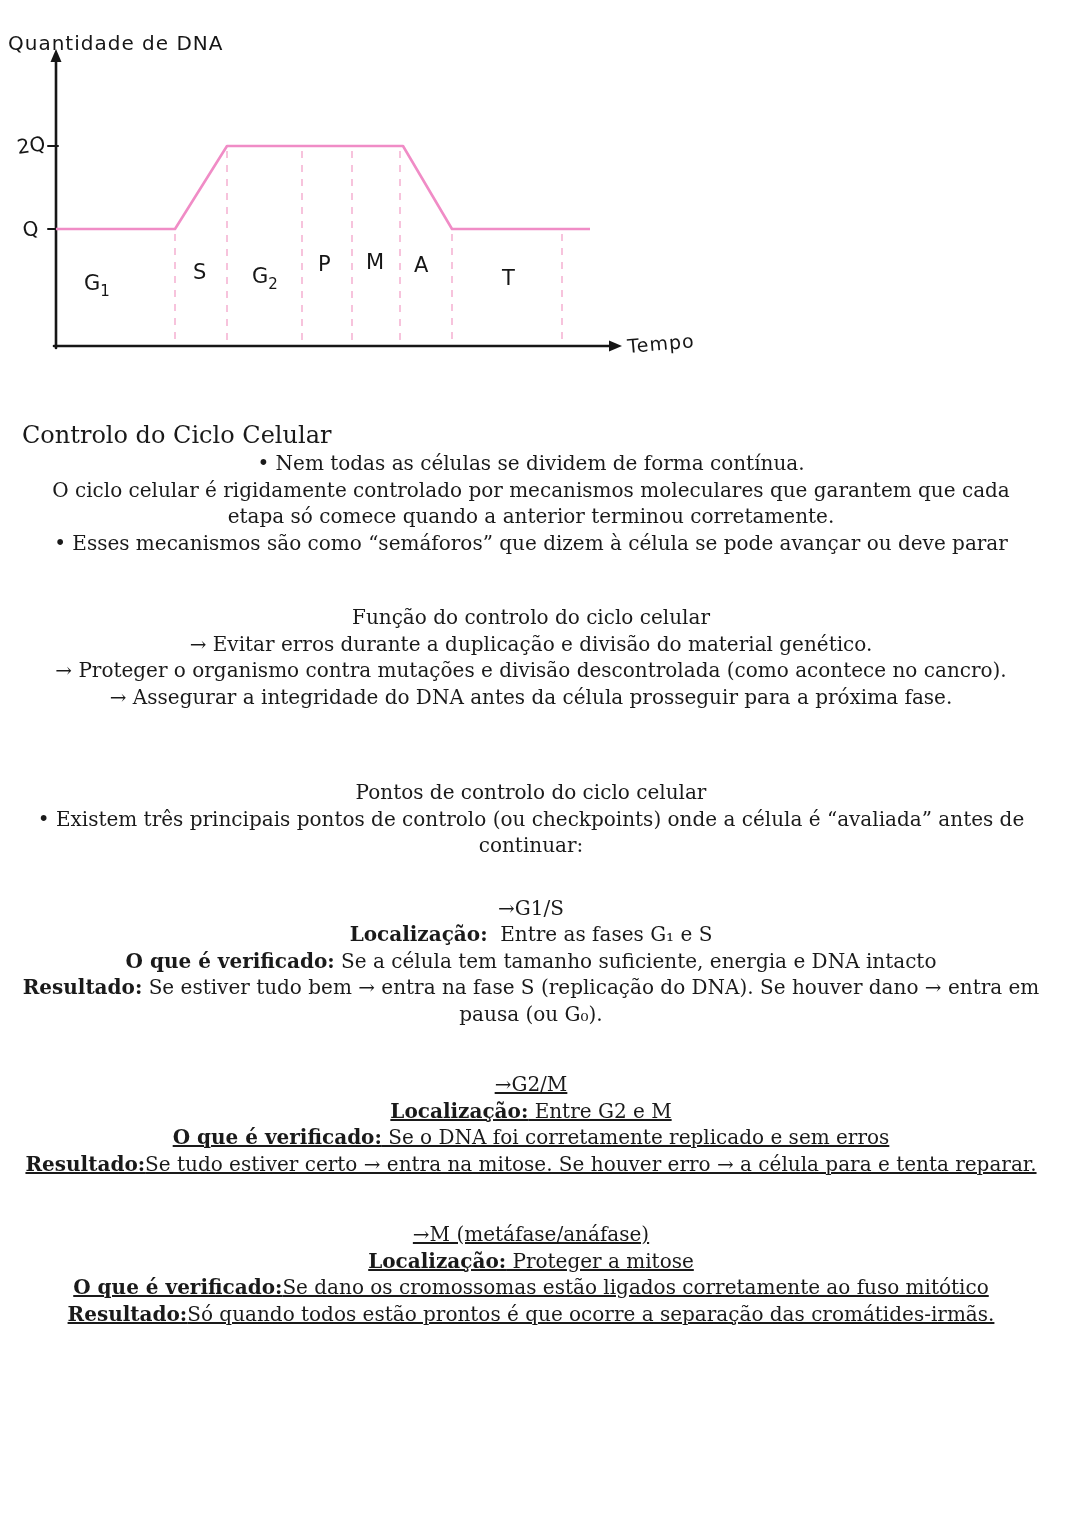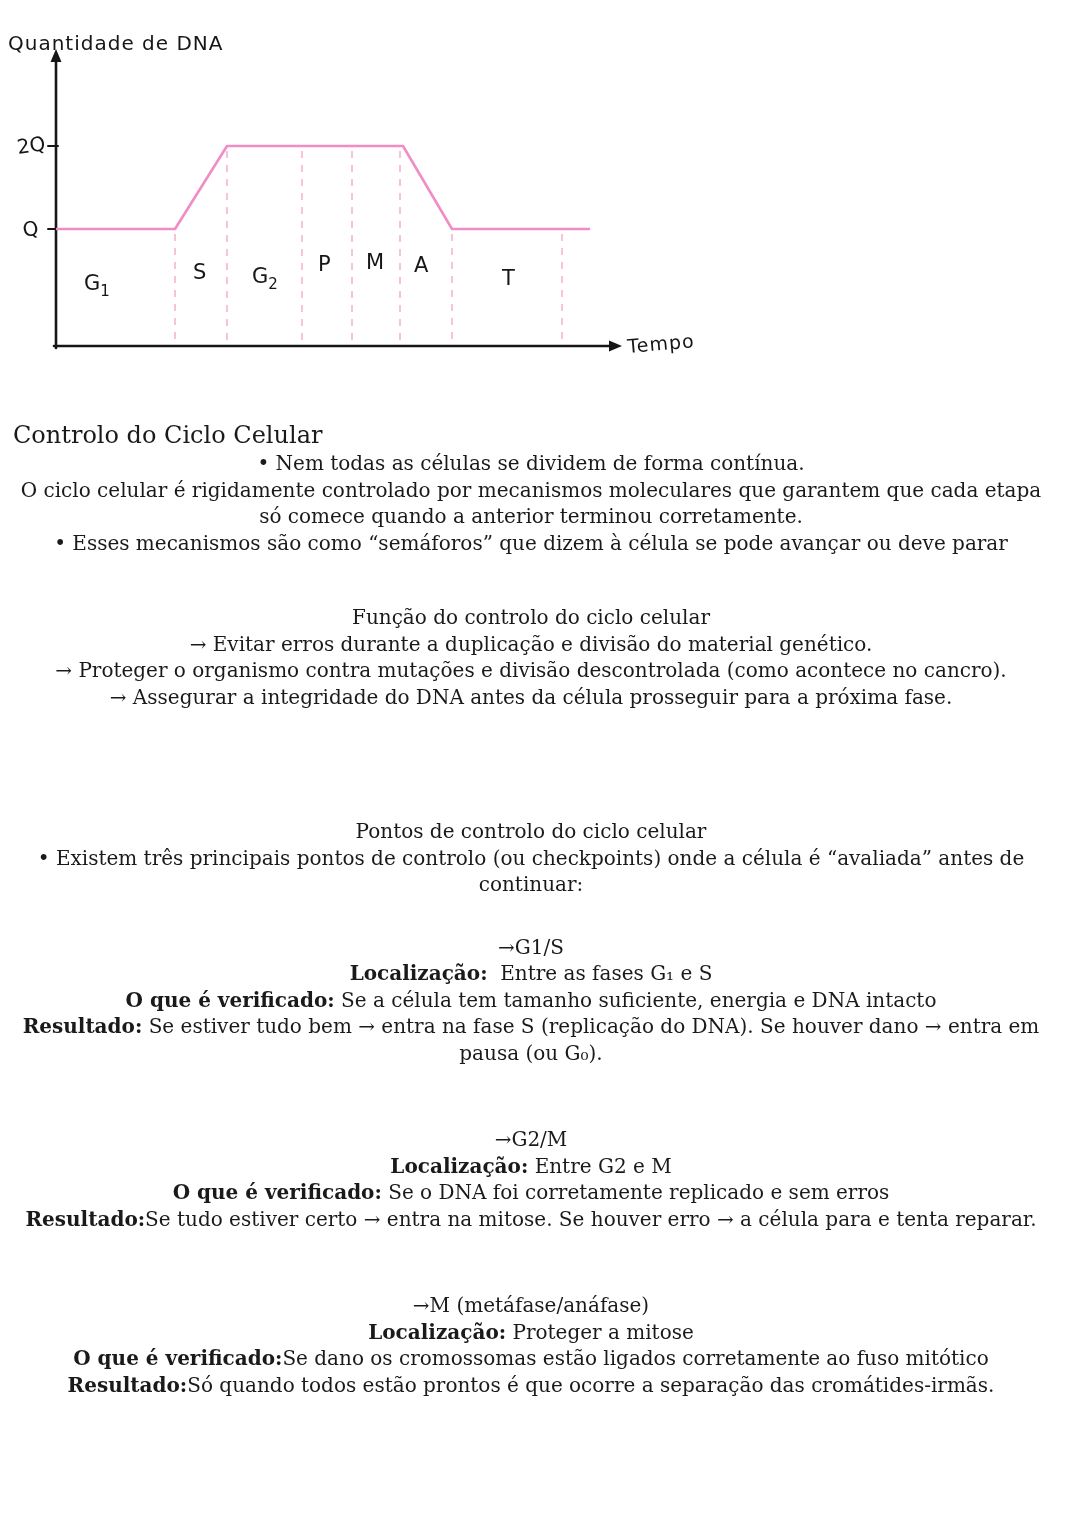--- a/index.html
+++ b/index.html
@@ -24,35 +24,35 @@
   .tick { stroke:#161616; stroke-width:2; stroke-linecap:round; }
   .arrowhead { fill:#161616; }
   .dna-line { stroke:#f08cc6; stroke-width:2.6; fill:none; stroke-linejoin:round; }
   .divider { stroke:#f7c3dc; stroke-width:2; stroke-dasharray:7 7; }
   .hand { font-family:"DejaVu Sans", sans-serif; fill:#161616; }
   .ylabel { font-size:20px; letter-spacing:1px; }
   .ytick-label { font-size:20px; }
   .xlabel { font-size:19px; letter-spacing:1px; }
   .phase { font-size:21px; }
 
-  .content { padding:0 13px; max-width:1062px; }
+  .content { padding:0 22px; max-width:1062px; }
   .content p { font-size:20px; line-height:26.5px; white-space:pre-wrap;text-align:center; }
   .content b { font-weight:bold; }
 
   h1.main-heading {
     margin-top:56px;
     font-size:24px;
     font-weight:400;
     line-height:30px;
   }
   .subhead { margin-top:0; }
   .block-funcao { margin-top:48px; }
-  .block-pontos { margin-top:108px; }
+  .block-pontos { margin-top:69px; }
   .checkpoint { margin-top:36px; }
-  .checkpoint + .checkpoint { margin-top:60px; }
+  .checkpoint + .checkpoint { margin-top:44px;text-decoration:underline; }
 </style>
 </head>
 <body>
 
 <div class="page">
 
 
   <svg class="chart" width="720" height="330" viewBox="0 0 720 330" xmlns="http://www.w3.org/2000/svg">
     <text class="hand ylabel" x="8" y="16">Quantidade de DNA</text>
 

